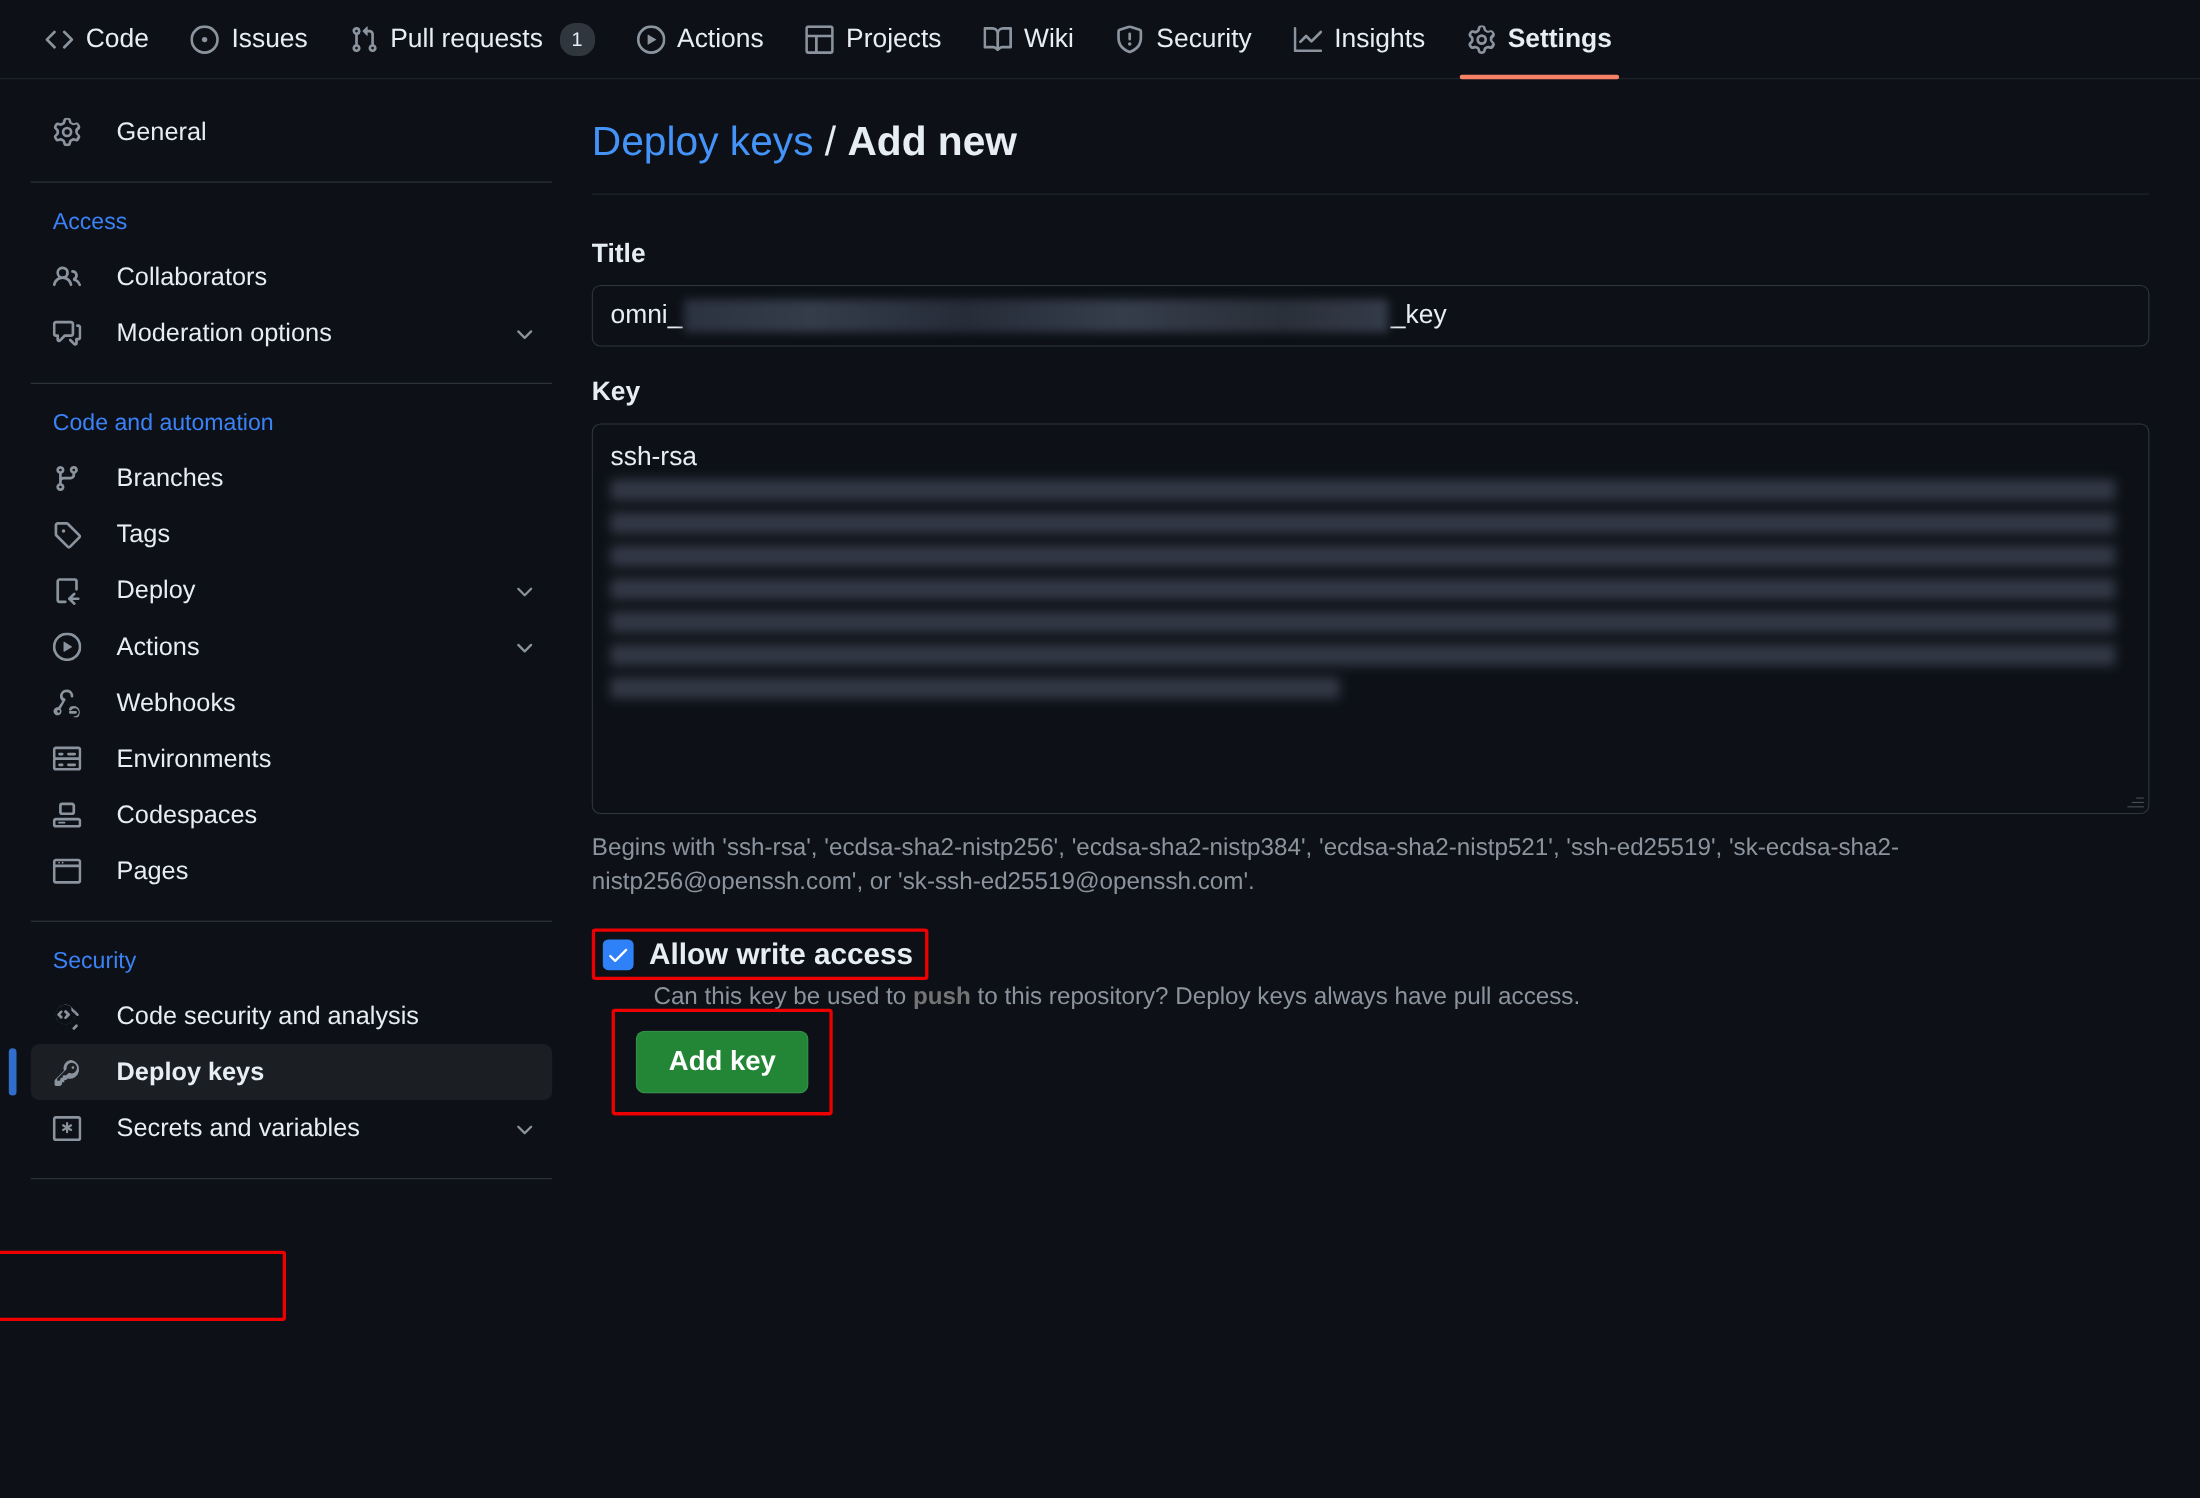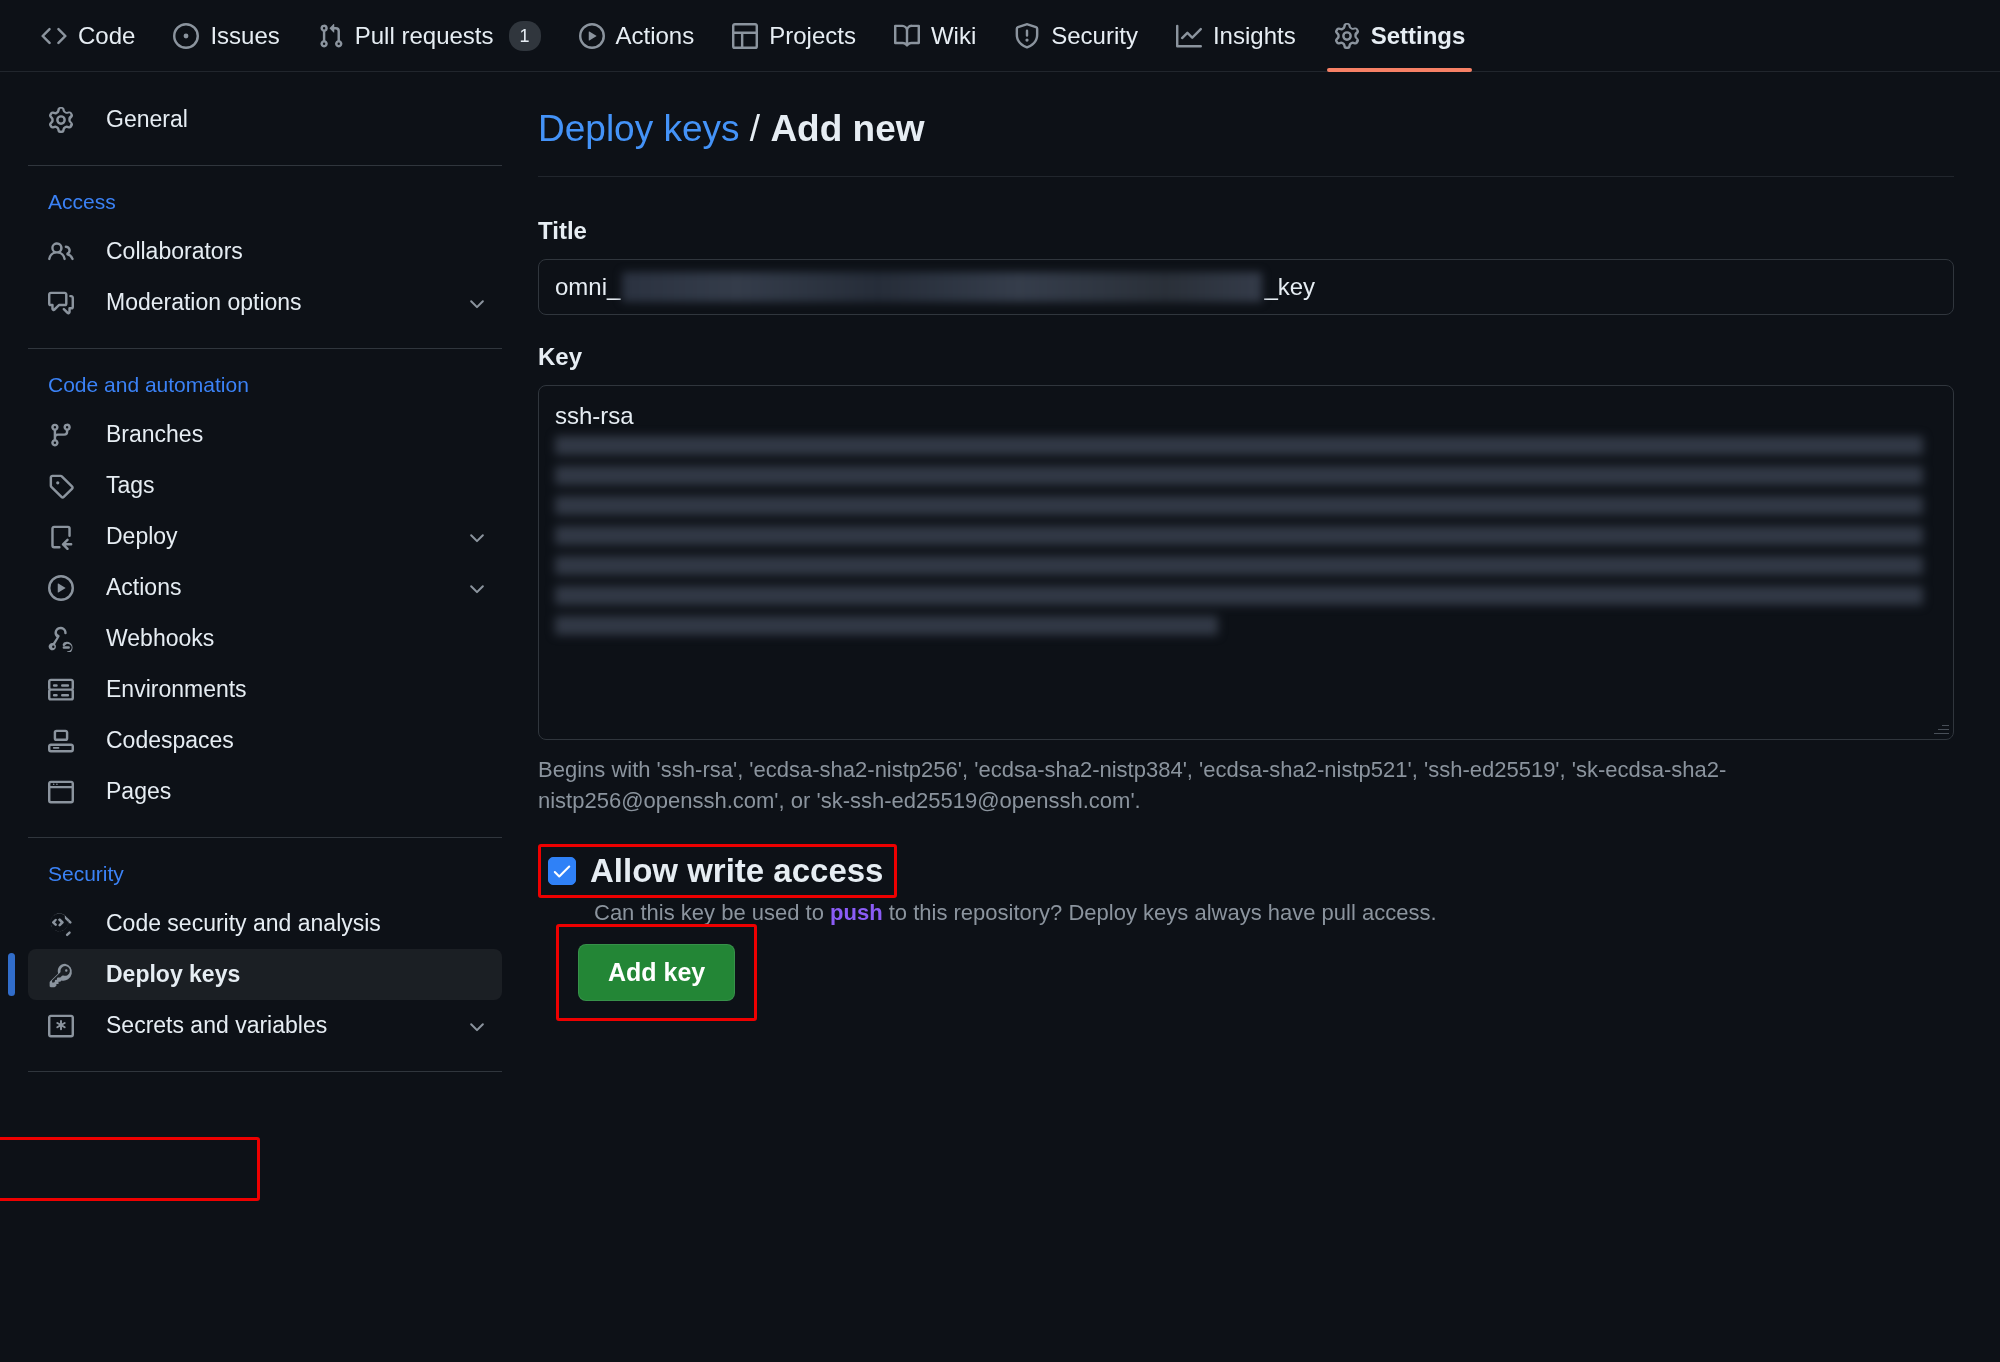--- a/index.html
+++ b/index.html
@@ -217,32 +217,32 @@
     width: 28px; height: 28px;
     border-radius: 5px;
     background: #2f81f7;
     border: 1px solid #2f81f7;
     display: flex; align-items: center; justify-content: center;
     flex: none;
     cursor: pointer;
   }
   .cbox svg { width: 22px; height: 22px; fill: #ffffff; }
   .check-label {
-    font-size: 33px;
+    font-size: 27px;
     font-weight: bold;
     color: #e6edf3;
     cursor: pointer;
   }
   .check-help {
     font-size: 22px;
     color: #8b949e;
     margin-left: 56px;
     margin-top: 2px;
   }
-  .check-help b { color: #8b5cf6; }
+  .check-help b { color: #737373; }
 
   .addkey-wrap { margin-left: 40px; margin-top: 18px; position: relative; width: fit-content; }
   .btn-green {
     background: #238636;
     border: 1px solid rgba(240,246,252,0.1);
     color: #fff;
     font-size: 25px;
     font-weight: bold;
     padding: 13px 29px;
     border-radius: 8px;

